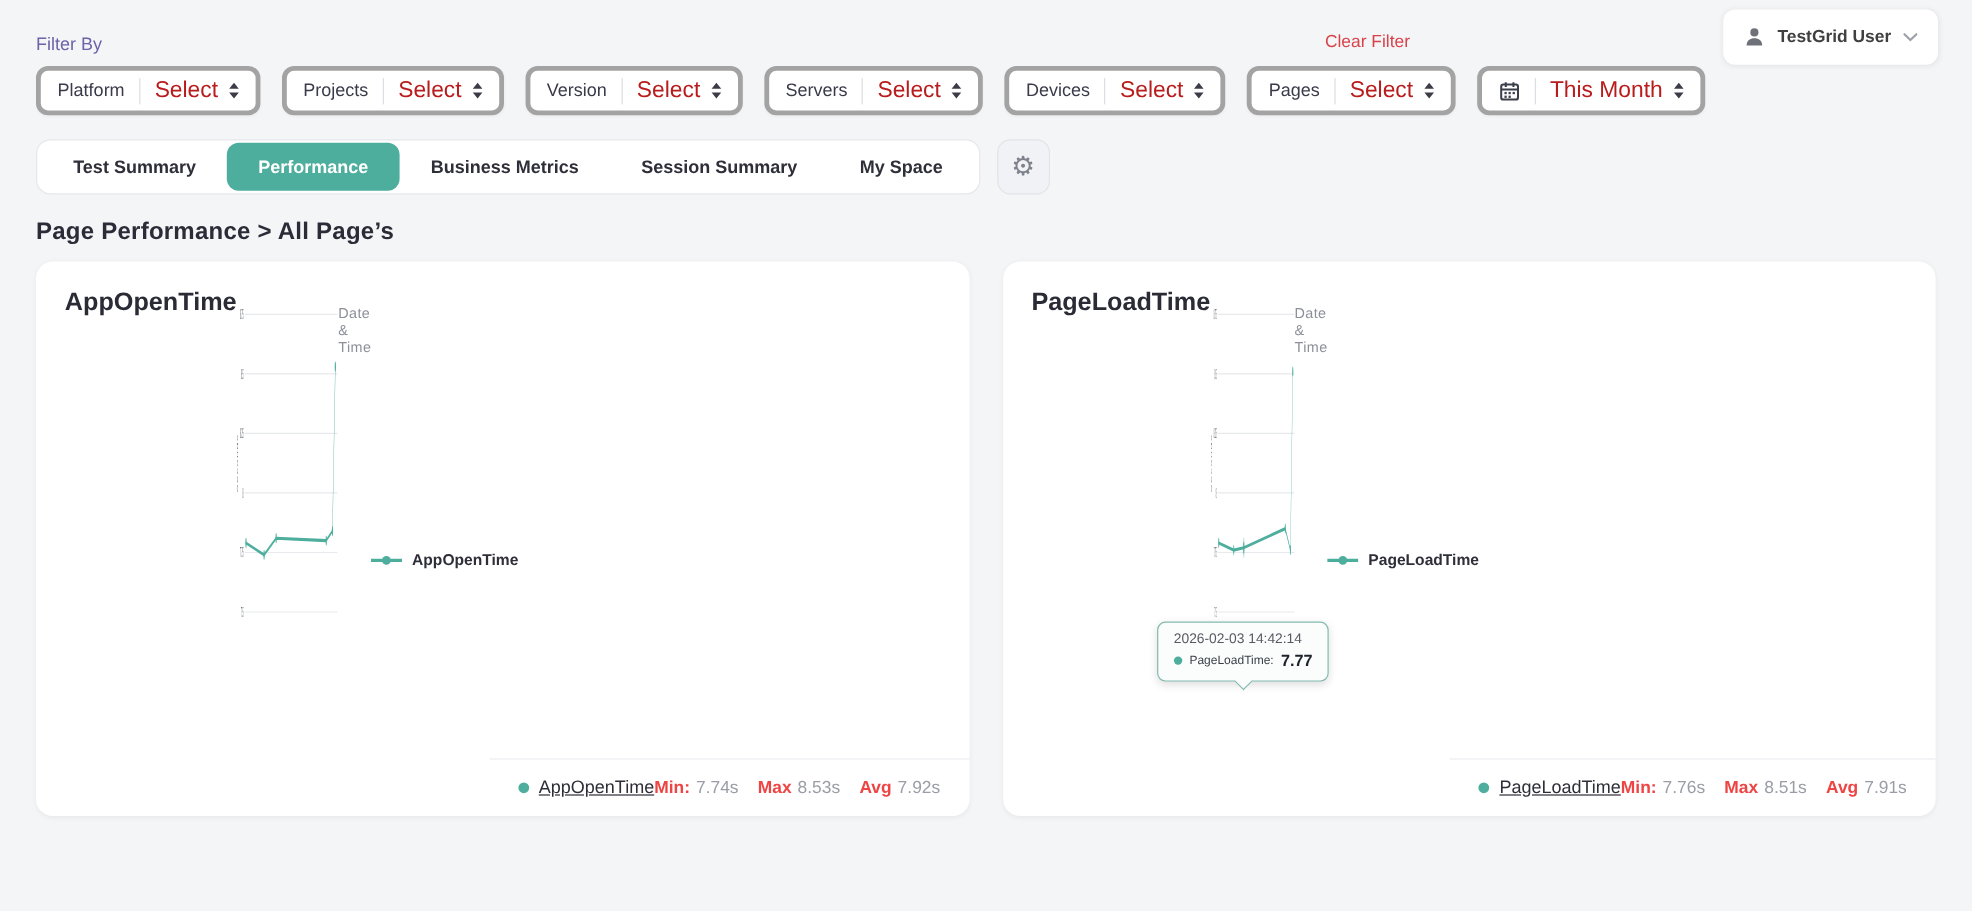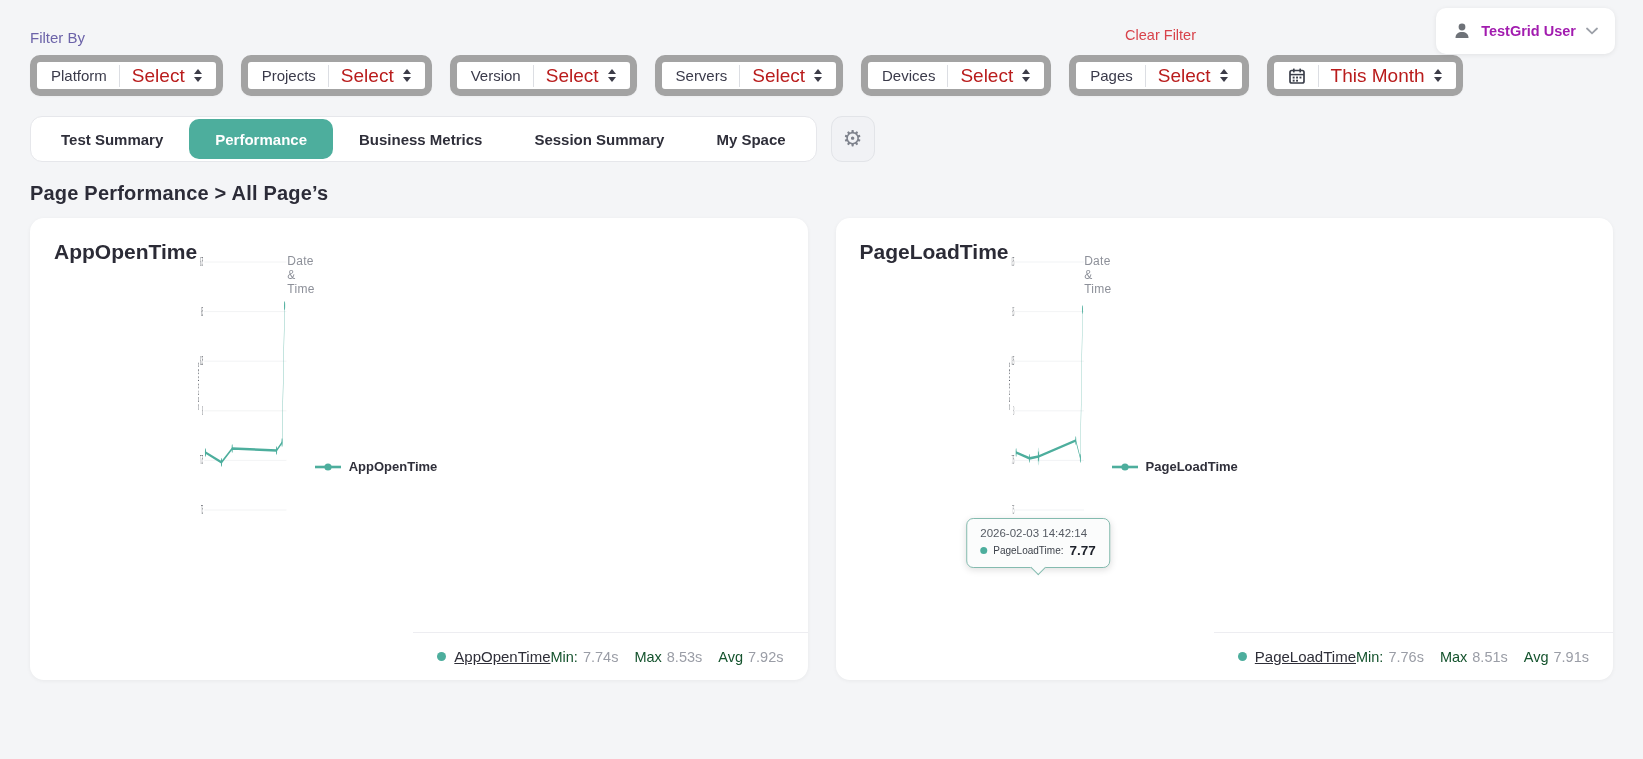--- a/index.html
+++ b/index.html
@@ -20,32 +20,32 @@
     background:#ebecee;color:#33333f;font-size:15px;font-weight:500;
     font-family:inherit;display:inline-flex;align-items:center;justify-content:center;
     box-shadow:0 1px 2px rgba(0,0,0,.04);cursor:pointer;white-space:nowrap;
   }
   .mode-btn.cypress{padding:0 44px}
   .mode-btn.active{background:#4dae9d;color:#fff;font-weight:600}
 
   .user-chip{
     position:absolute;top:8px;right:28px;height:46px;background:#fff;border-radius:10px;
     box-shadow:0 1px 5px rgba(0,0,0,.08);display:flex;align-items:center;gap:10px;
-    padding:15px 17px;font-size:14.5px;font-weight:600;color:#a21caf;cursor:pointer;
+    padding:15px 17px;font-size:14.5px;font-weight:600;color:#404040;cursor:pointer;
   }
 
   
   .filter-head{margin-top:17px;height:21px;position:relative;display:flex;align-items:center}
   .filter-by{font-size:15px;font-weight:500;color:#6c63a9}
-  .clear-filter{position:absolute;right:417px;top:0;font-size:14.5px;font-weight:500;color:#d8434b;cursor:pointer}
+  .clear-filter{position:absolute;right:438px;top:0;font-size:14.5px;font-weight:500;color:#d8434b;cursor:pointer}
 
   
   .filter-row{margin-top:7px;display:flex;align-items:center;gap:18px}
   .chip{
-    background:#fff;border:7px solid #a3a3a3;border-radius:10px;height:41px;
+    background:#fff;border:4px solid #a3a3a3;border-radius:10px;height:41px;
     display:flex;align-items:center;padding:0 14px;box-shadow:0 1px 2px rgba(0,0,0,.03);cursor:pointer;
   }
   .chip-label{font-size:15px;font-weight:500;color:#3a3a4a;white-space:nowrap}
   .chip-div{width:1px;height:22px;background:#dcdee3;margin:0 12px}
   .chip-value{font-size:19px;color:#b91c1c;margin-right:9px;white-space:nowrap}
   .sort{display:flex;flex-direction:column;align-items:center;gap:3px}
   .sort i{display:block;width:0;height:0;border-left:4.5px solid transparent;border-right:4.5px solid transparent}
   .sort .up{border-bottom:5px solid #3c3c48}
   .sort .down{border-top:5px solid #3c3c48}
 
@@ -85,21 +85,21 @@
   .legend-text{font-size:13px;font-weight:700;color:#2f2f3a}
 
   .card-footer{
     margin:auto -24px 0;border-top:1px solid #ededf1;height:48px;
     display:flex;align-items:center;justify-content:space-between;padding:0 24px;
   }
   .series-link{display:flex;align-items:center;gap:8px;cursor:pointer}
   .series-dot{width:9px;height:9px;border-radius:50%;background:#4dae9d}
   .series-link-text{font-size:15px;font-weight:500;color:#2e2e38;text-decoration:underline}
   .stats{display:flex;align-items:center;font-size:14.5px}
-  .stat-label{font-weight:400;color:#14532d;margin-right:5px}
+  .stat-label{font-weight:700;color:#ef4444;margin-right:5px}
   .stat-val{color:#9a9da6;margin-right:16px}
   .stat-val.last{margin-right:0}
 
   
   .tooltip{
     position:absolute;transform:translate(-50%,calc(-100% - 14px));
     background:#fbfcfc;border:1px solid #84bbaf;border-radius:7px;
     padding:8px 13px 9px;box-shadow:0 2px 7px rgba(0,0,0,.13);white-space:nowrap;z-index:3;
   }
   .tooltip::after{

